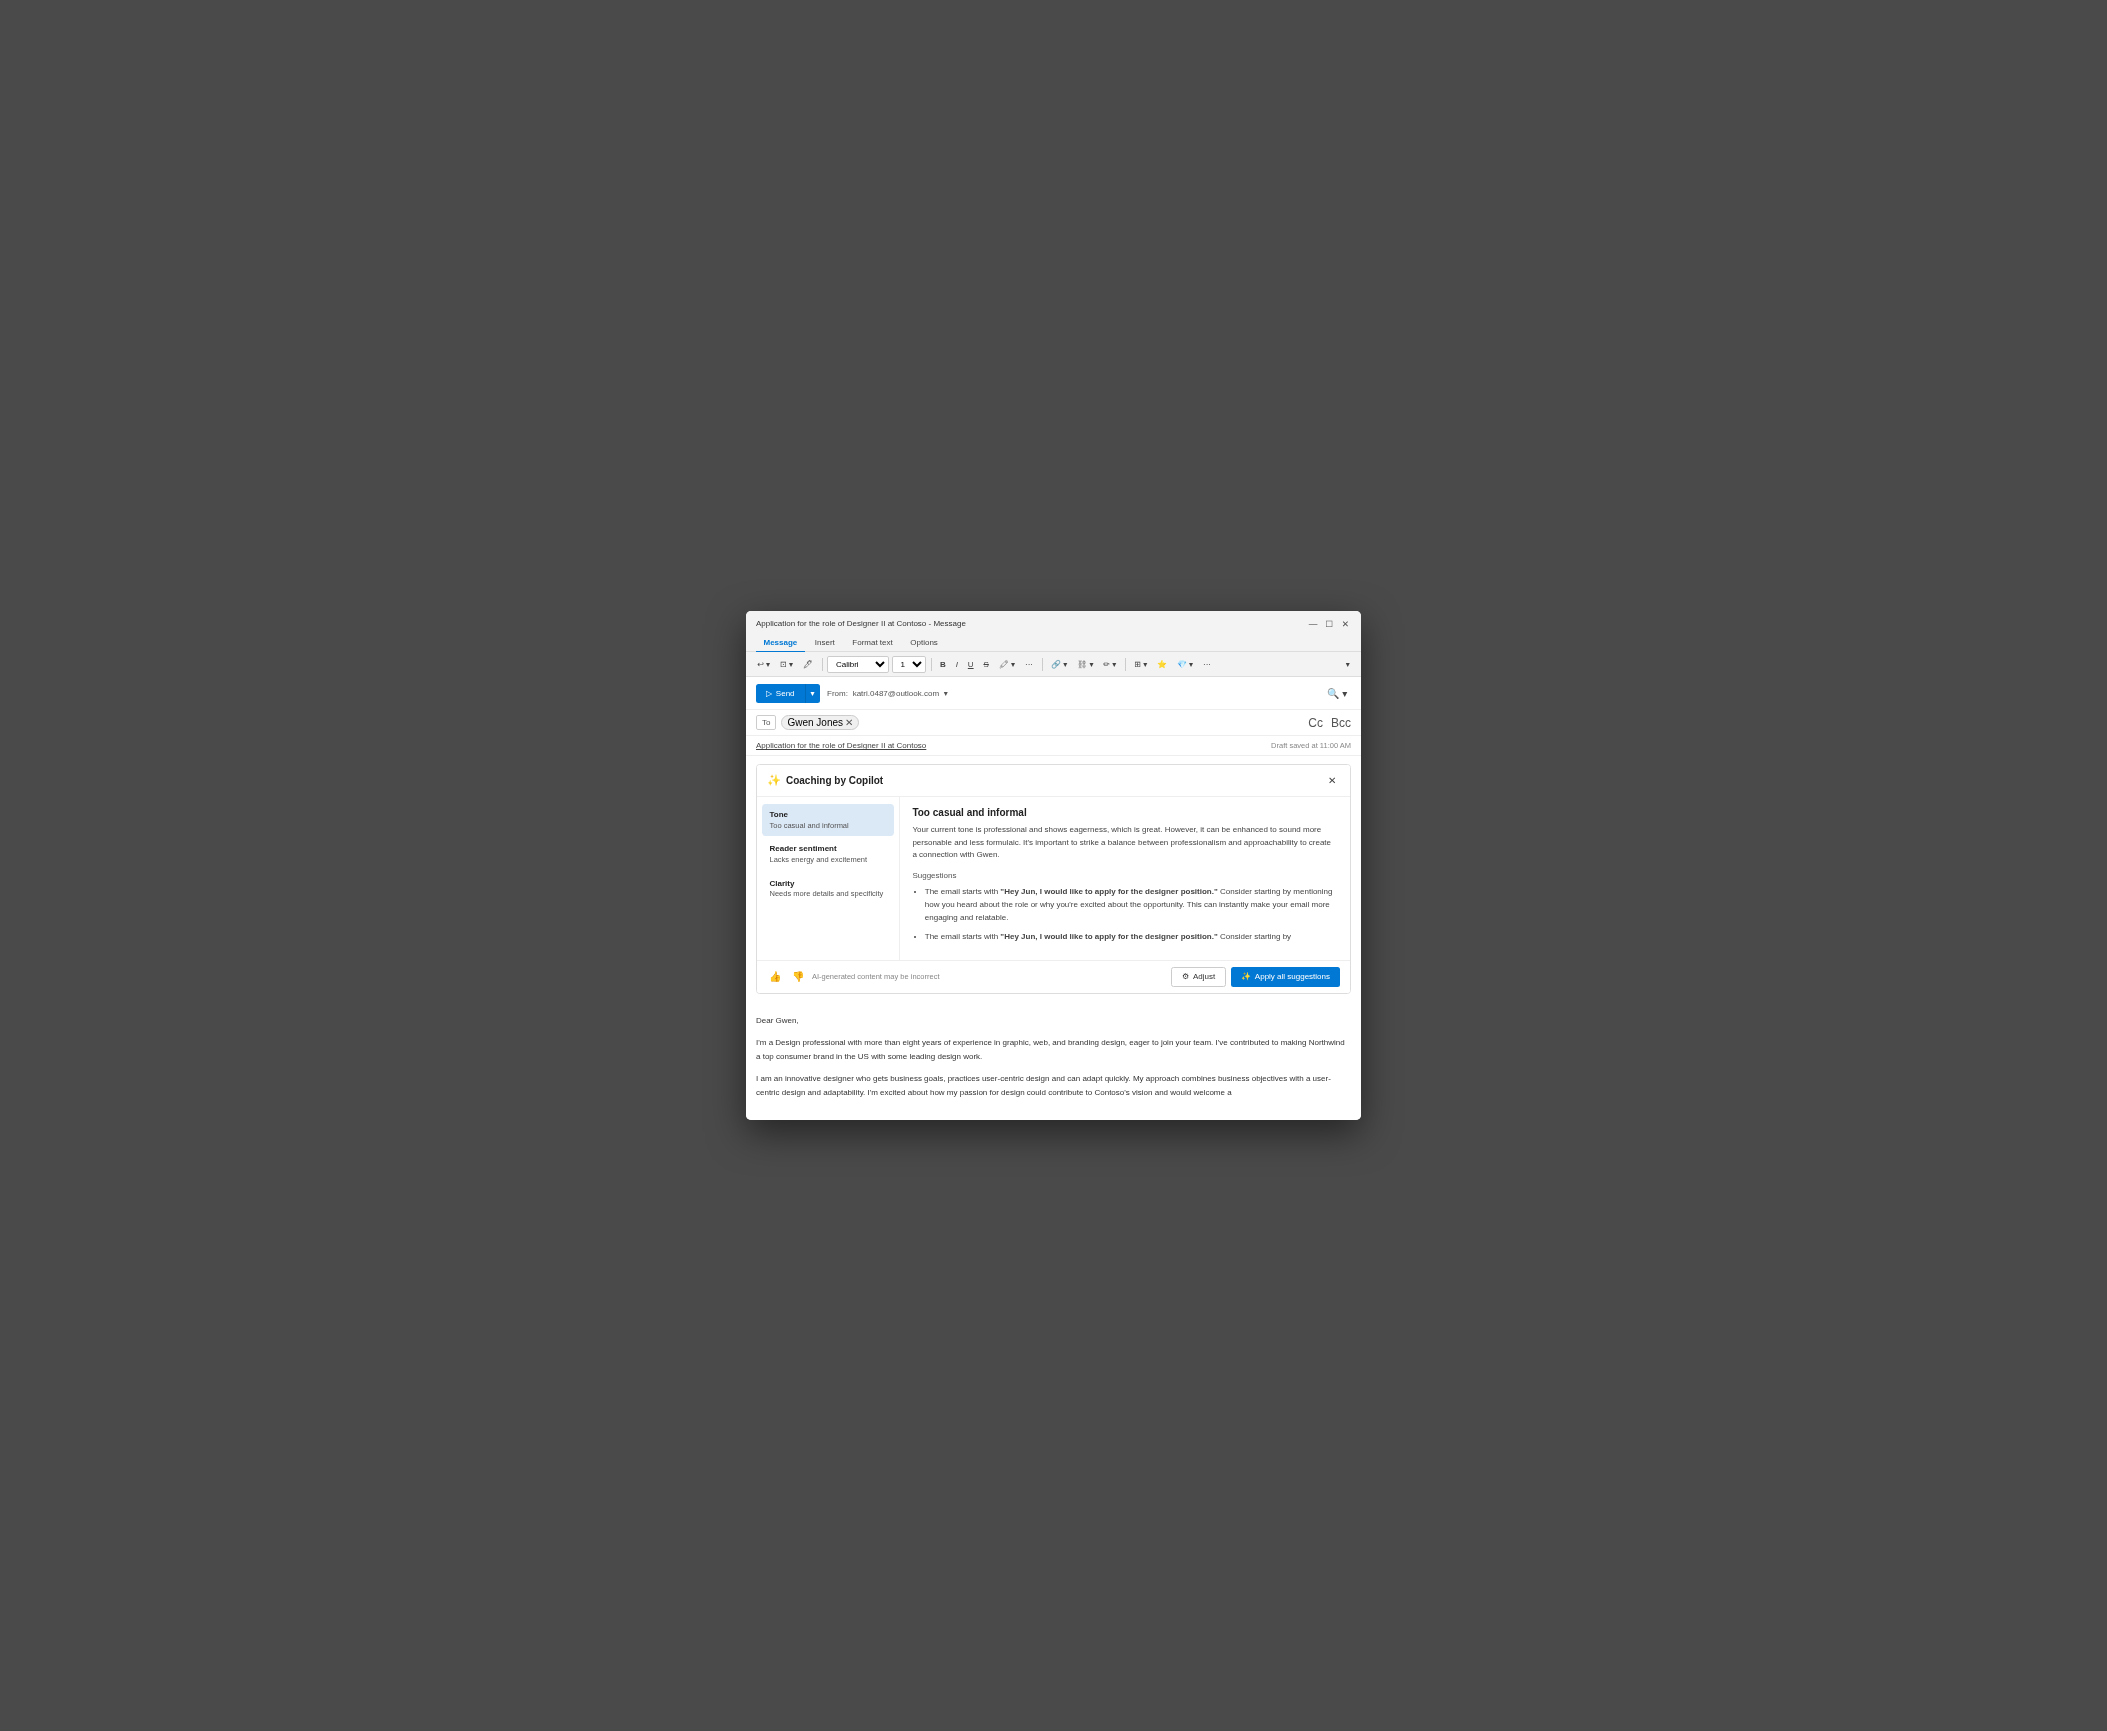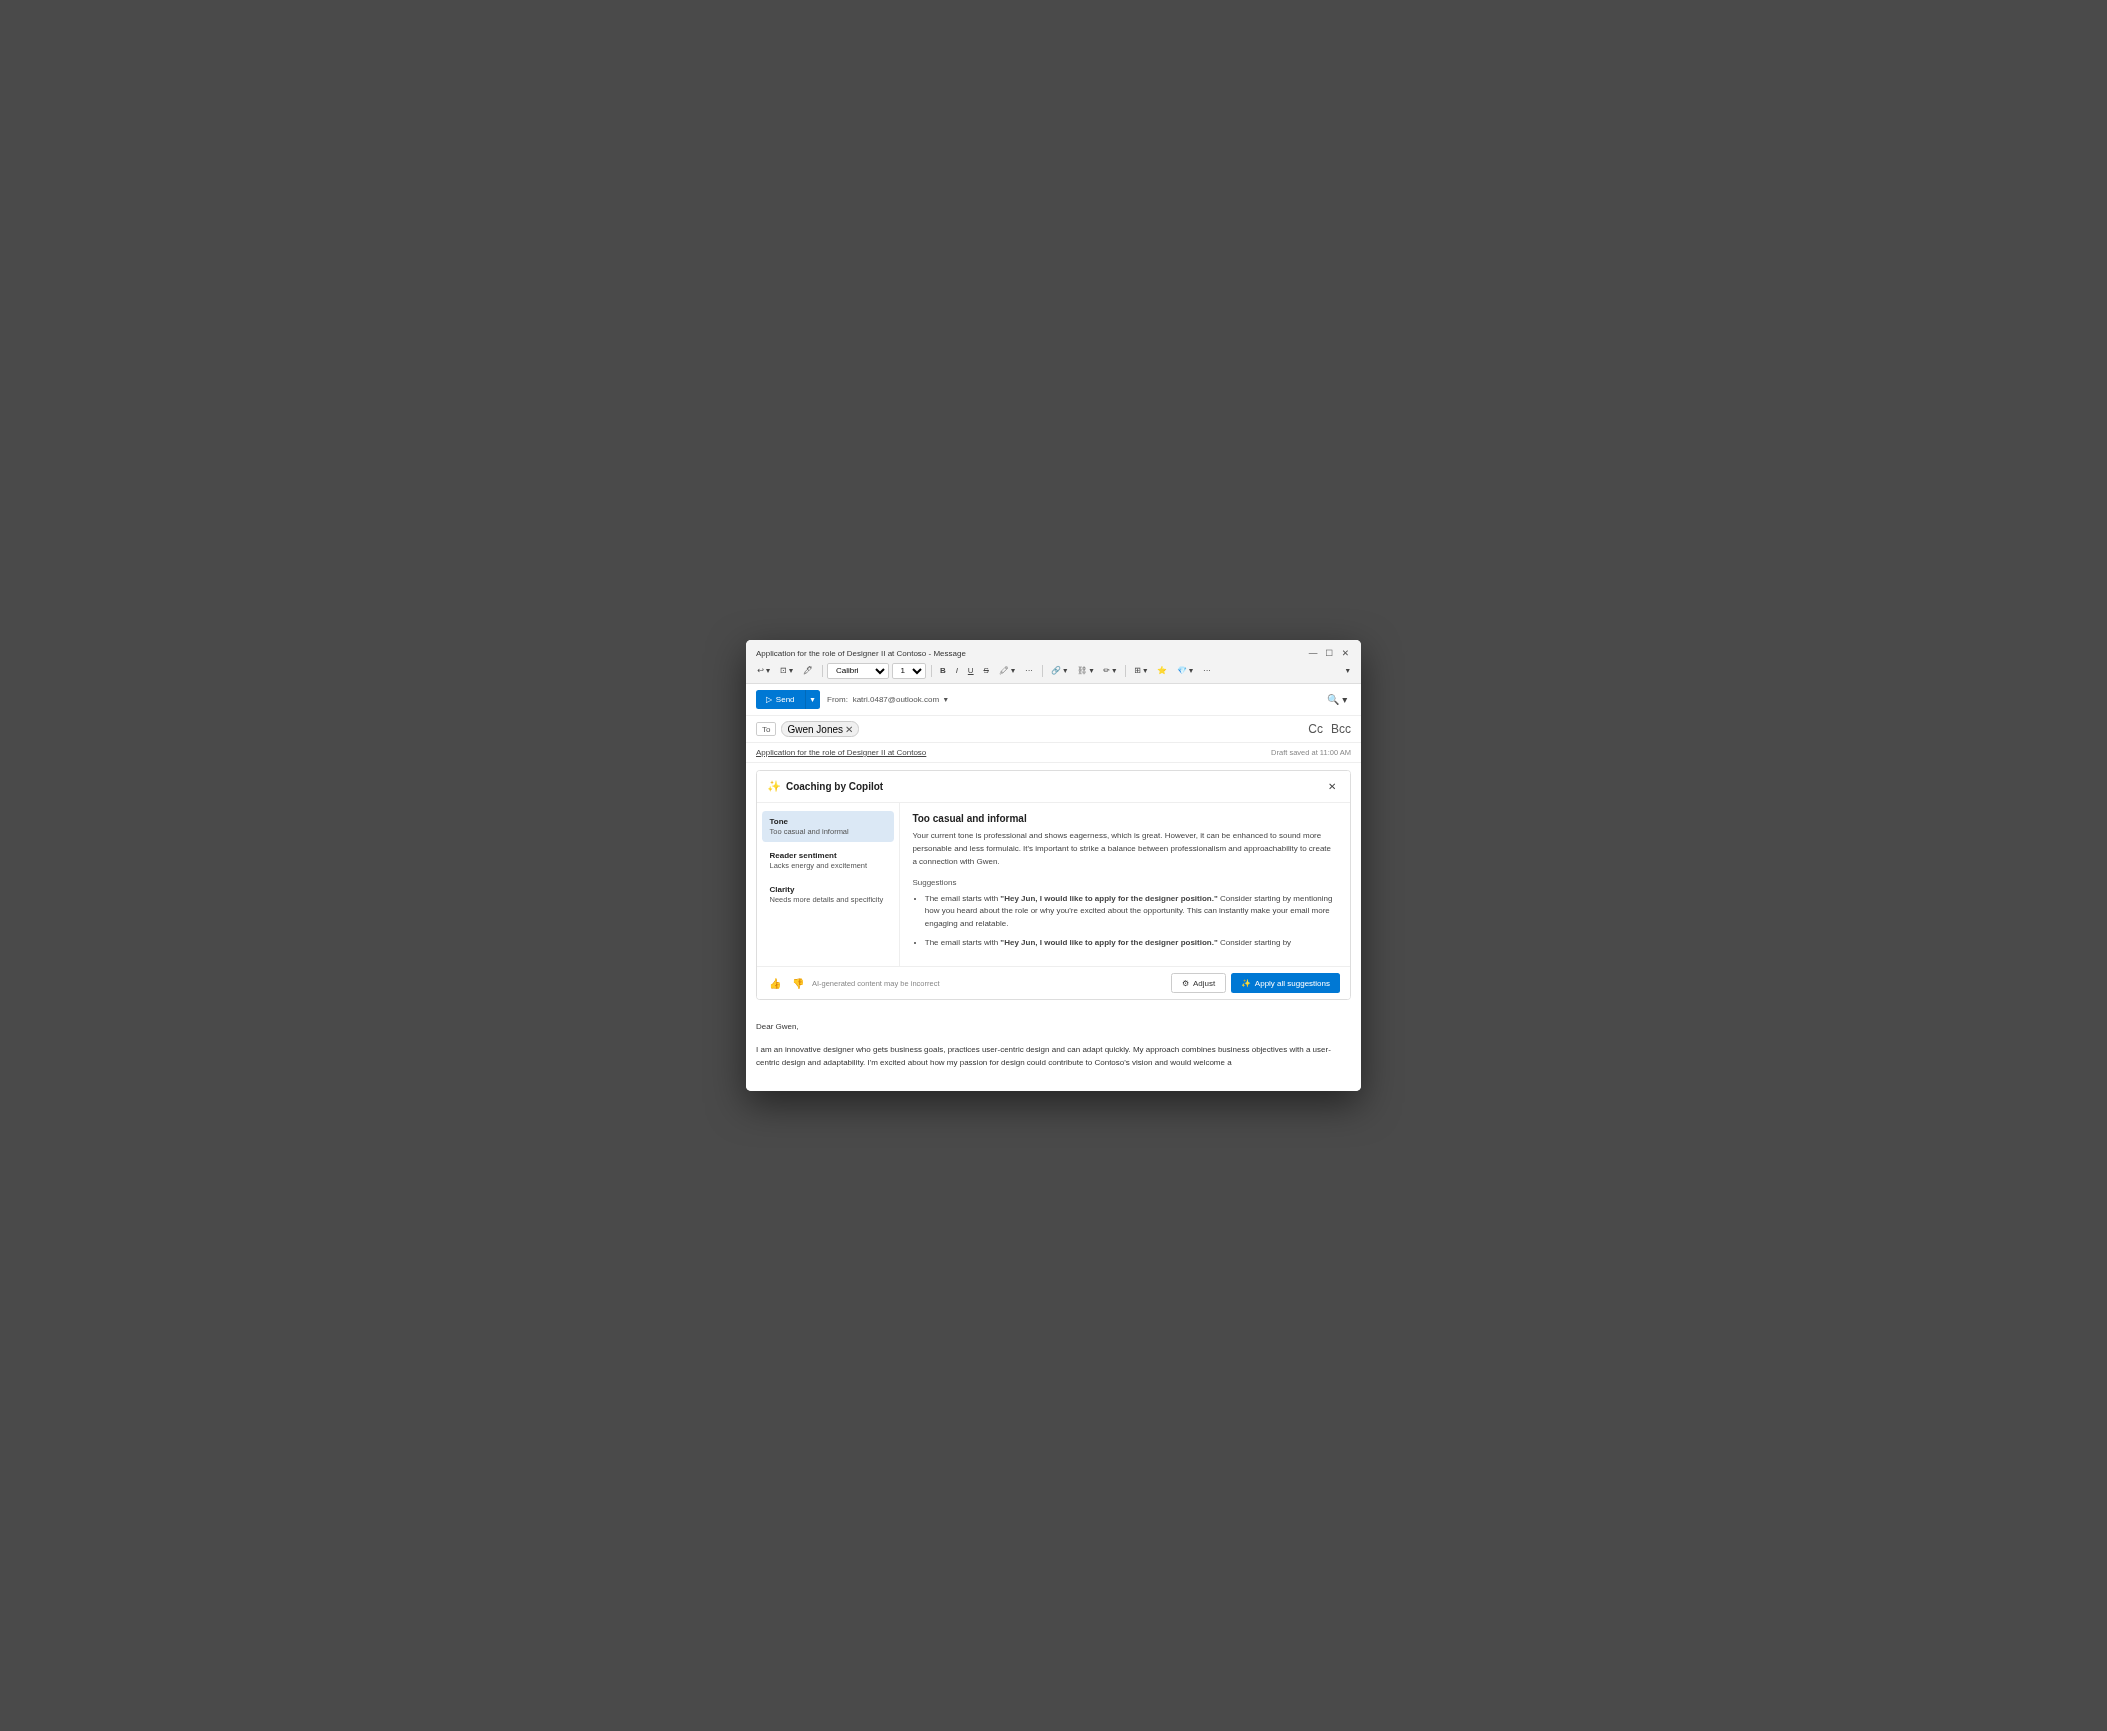--- a/index.html
+++ b/index.html
@@ -358,20 +358,26 @@
 
   <div class="title-bar">
     <span class="title-bar-title">Application for the role of Designer II at Contoso - Message</span>
     <div class="title-bar-controls">
       <button class="title-bar-btn">—</button>
       <button class="title-bar-btn">☐</button>
       <button class="title-bar-btn">✕</button>
     </div>
   </div>
 
+  <div class="tab-bar">
+    <div class="tab active">Message</div>
+    <div class="tab">Insert</div>
+    <div class="tab">Format text</div>
+    <div class="tab">Options</div>
+  </div>
 
   <div class="toolbar">
     <button class="toolbar-btn">↩ ▾</button>
     <button class="toolbar-btn">⊡ ▾</button>
     <button class="toolbar-btn">🖊</button>
     <div class="toolbar-separator"></div>
     <select class="font-select">
       <option>Calibri</option>
     </select>
     <select class="font-size-select">
@@ -490,17 +496,18 @@
           <button class="apply-btn">
             <span>✨</span>
             <span>Apply all suggestions</span>
           </button>
         </div>
       </div>
     </div>
 
     <div class="email-body">
       <p>Dear Gwen,</p>
+      <p>I'm a Design professional with more than eight years of experience in graphic, web, and branding design, eager to join your team. I've contributed to making Northwind a top consumer brand in the US with some leading design work.</p>
       <p>I am an innovative designer who gets business goals, practices user-centric design and can adapt quickly. My approach combines business objectives with a user-centric design and adaptability. I'm excited about how my passion for design could contribute to Contoso's vision and would welcome a</p>
     </div>
   </div>
 </div>
 
 
 </body></html>

